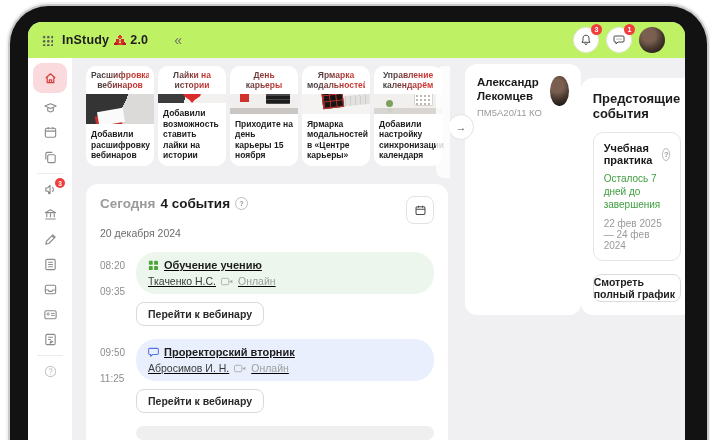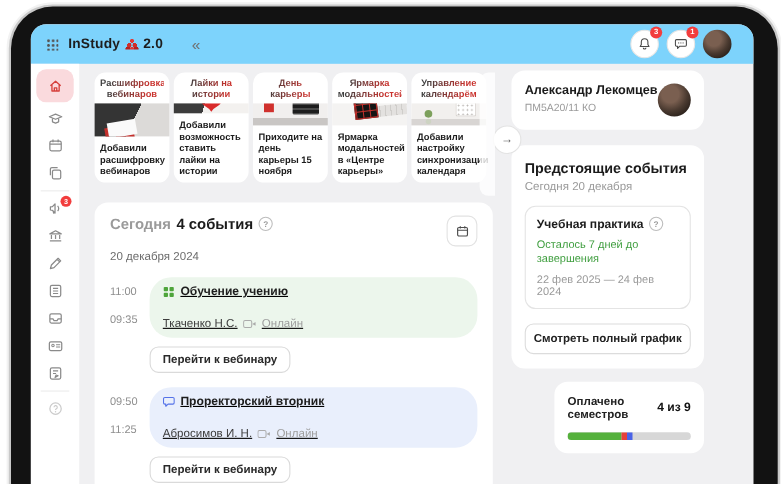--- a/index.html
+++ b/index.html
@@ -4,21 +4,21 @@
 <style>
   html,body{margin:0;padding:0;}
   body{width:710px;height:440px;overflow:hidden;background:#fff;position:relative;
        font-family:"Liberation Sans",sans-serif;-webkit-font-smoothing:antialiased;}
   
   .device{position:absolute;left:10px;top:6px;width:697px;height:470px;background:#121212;
           border-radius:38px;box-shadow:0 0 0 2px #c9c9c9,0 0 0 4px #f2f2f2;}
   .screen{position:absolute;left:18px;top:16px;width:657px;height:454px;background:#f0f0f2;
           border-radius:14px;overflow:hidden;display:flex;flex-direction:column;}
   
-  .topbar{height:36px;background:#7dd3fc;display:flex;align-items:center;padding:0 20px 0 14px;flex:none;}
+  .topbar{height:36px;background:#bef264;display:flex;align-items:center;padding:0 20px 0 14px;flex:none;}
   .grid-dots{width:11px;height:11px;background-image:radial-gradient(#555 1.1px,transparent 1.3px);
              background-size:4.2px 4.2px;background-position:0 0;margin-right:9px;}
   .brand{font-size:12.5px;font-weight:bold;color:#1d1d1d;letter-spacing:.2px;}
   .logo-berry{width:12px;height:10px;margin:0 4px 0 5px;background:
       radial-gradient(circle at 50% 22%,#e23a36 18%,transparent 20%),
       radial-gradient(circle at 30% 60%,#d02f2b 18%,transparent 20%),
       radial-gradient(circle at 70% 60%,#d02f2b 18%,transparent 20%),
       radial-gradient(circle at 18% 95%,#b8211e 16%,transparent 18%),
       radial-gradient(circle at 50% 95%,#e23a36 16%,transparent 18%),
       radial-gradient(circle at 82% 95%,#b8211e 16%,transparent 18%);}
@@ -97,27 +97,27 @@
   .ev-date{font-size:10.5px;color:#6d6d6d;margin-top:3px;}
   .ev-row{display:flex;margin-top:13px;}
   .ev-times{width:36px;flex:none;font-size:10px;color:#8e8e8e;padding-top:8px;}
   .ev-times .t2{margin-top:15px;}
   .ev-main{flex:1;min-width:0;}
   .ev-pill{border-radius:20px;padding:7px 12px;text-decoration:underline;}
   .pill-green{background:#ecf6ec;}
   .pill-blue{background:#e9effc;}
   .pill-gray{background:#efeff0;}
   .ev-line1{display:flex;align-items:center;gap:5px;font-size:11px;font-weight:bold;color:#1d1d1d;}
-  .ev-line2{display:flex;align-items:center;gap:5px;font-size:10.5px;color:#3c3c3c;margin-top:17px;}
+  .ev-line2{display:flex;align-items:center;gap:5px;font-size:10.5px;color:#3c3c3c;margin-top:4px;}
   .muted{color:#9e9e9e;font-weight:normal;}
   .icon-green{color:#4ea53b;} .icon-blue{color:#5472e8;} .icon-gray{color:#ababab;}
   .ev-btn{display:inline-block;margin-top:8px;padding:5px 11px;border:1px solid #dadada;border-radius:8px;
           font-size:10.5px;font-weight:bold;color:#2a2a2a;background:#fff;}
   
-  .right-col{width:175px;flex:none;display:flex;flex-direction:column;margin-top:-2px;}
+  .right-col{width:157px;flex:none;display:flex;margin-top:-2px;}
   .card{background:#fff;border-radius:12px;padding:12px;box-sizing:border-box;}
   .profile-head{display:flex;align-items:flex-start;}
   .profile-name{font-size:11.5px;font-weight:bold;color:#1b1b1b;line-height:1.2;}
   .profile-group{font-size:9.5px;color:#9a9a9a;margin-top:3px;}
   .profile-avatar{margin-left:auto;width:30px;height:30px;border-radius:50%;
           background:radial-gradient(circle at 38% 32%,#7a5f50 0 28%,#4a3a30 55%,#231b16 85%);}
   .outline-btn{margin-top:9px;width:100%;height:26px;border:1px solid #dcdcdc;border-radius:8px;
           background:#fff;font-size:10.5px;font-weight:bold;color:#222;display:flex;
           align-items:center;justify-content:center;box-sizing:border-box;
           font-family:"Liberation Sans",sans-serif;}
@@ -307,21 +307,21 @@
                 <svg width="13" height="13" viewBox="0 0 16 16">
                   <rect x="2.5" y="3.5" width="11" height="9.5" rx="1.5" fill="none" stroke="currentColor" stroke-width="1.3"></rect>
                   <path d="M2.5 6.5h11M5.5 2v2.5M10.5 2v2.5" stroke="currentColor" stroke-width="1.3"></path>
                 </svg>
               </div>
             </div>
             <div class="ev-date">20 декабря 2024</div>
 
             <div class="ev-row">
               <div class="ev-times">
-                <div>11:00</div>
+                <div>08:20</div>
                 <div class="t2">09:35</div>
               </div>
               <div class="ev-main">
                 <div class="ev-pill pill-green">
                   <div class="ev-line1">
                     <svg class="icon-green" width="11" height="11" viewBox="0 0 13 13">
                       <rect x="1" y="1" width="4.6" height="4.6" rx="1" fill="currentColor"></rect>
                         <rect x="7.2" y="1" width="4.6" height="4.6" rx="1" fill="currentColor"></rect>
                       <rect x="1" y="7.2" width="4.6" height="4.6" rx="1" fill="currentColor"></rect>
                         <rect x="7.2" y="7.2" width="4.6" height="4.6" rx="1" fill="currentColor"></rect>
@@ -392,21 +392,20 @@
               <div>
                 <div class="profile-name">Александр Лекомцев</div>
                 <div class="profile-group">ПМ5А20/11 КО</div>
               </div>
               <span class="profile-avatar"></span>
             </div>
           </div>
 
           <div class="card upcoming">
             <div class="up-title">Предстоящие события</div>
-            <div class="up-sub">Сегодня 20 декабря</div>
             <div class="up-inner">
               <div class="up-ev-title">
                 <span>Учебная практика</span>
                 <span class="qicon">?</span>
               </div>
               <div class="up-status">Осталось 7 дней до завершения</div>
               <div class="up-dates">22 фев 2025 — 24 фев 2024</div>
             </div>
             <div class="outline-btn" style="margin-top:13px;height:28px;">Смотреть полный график</div>
           </div>

